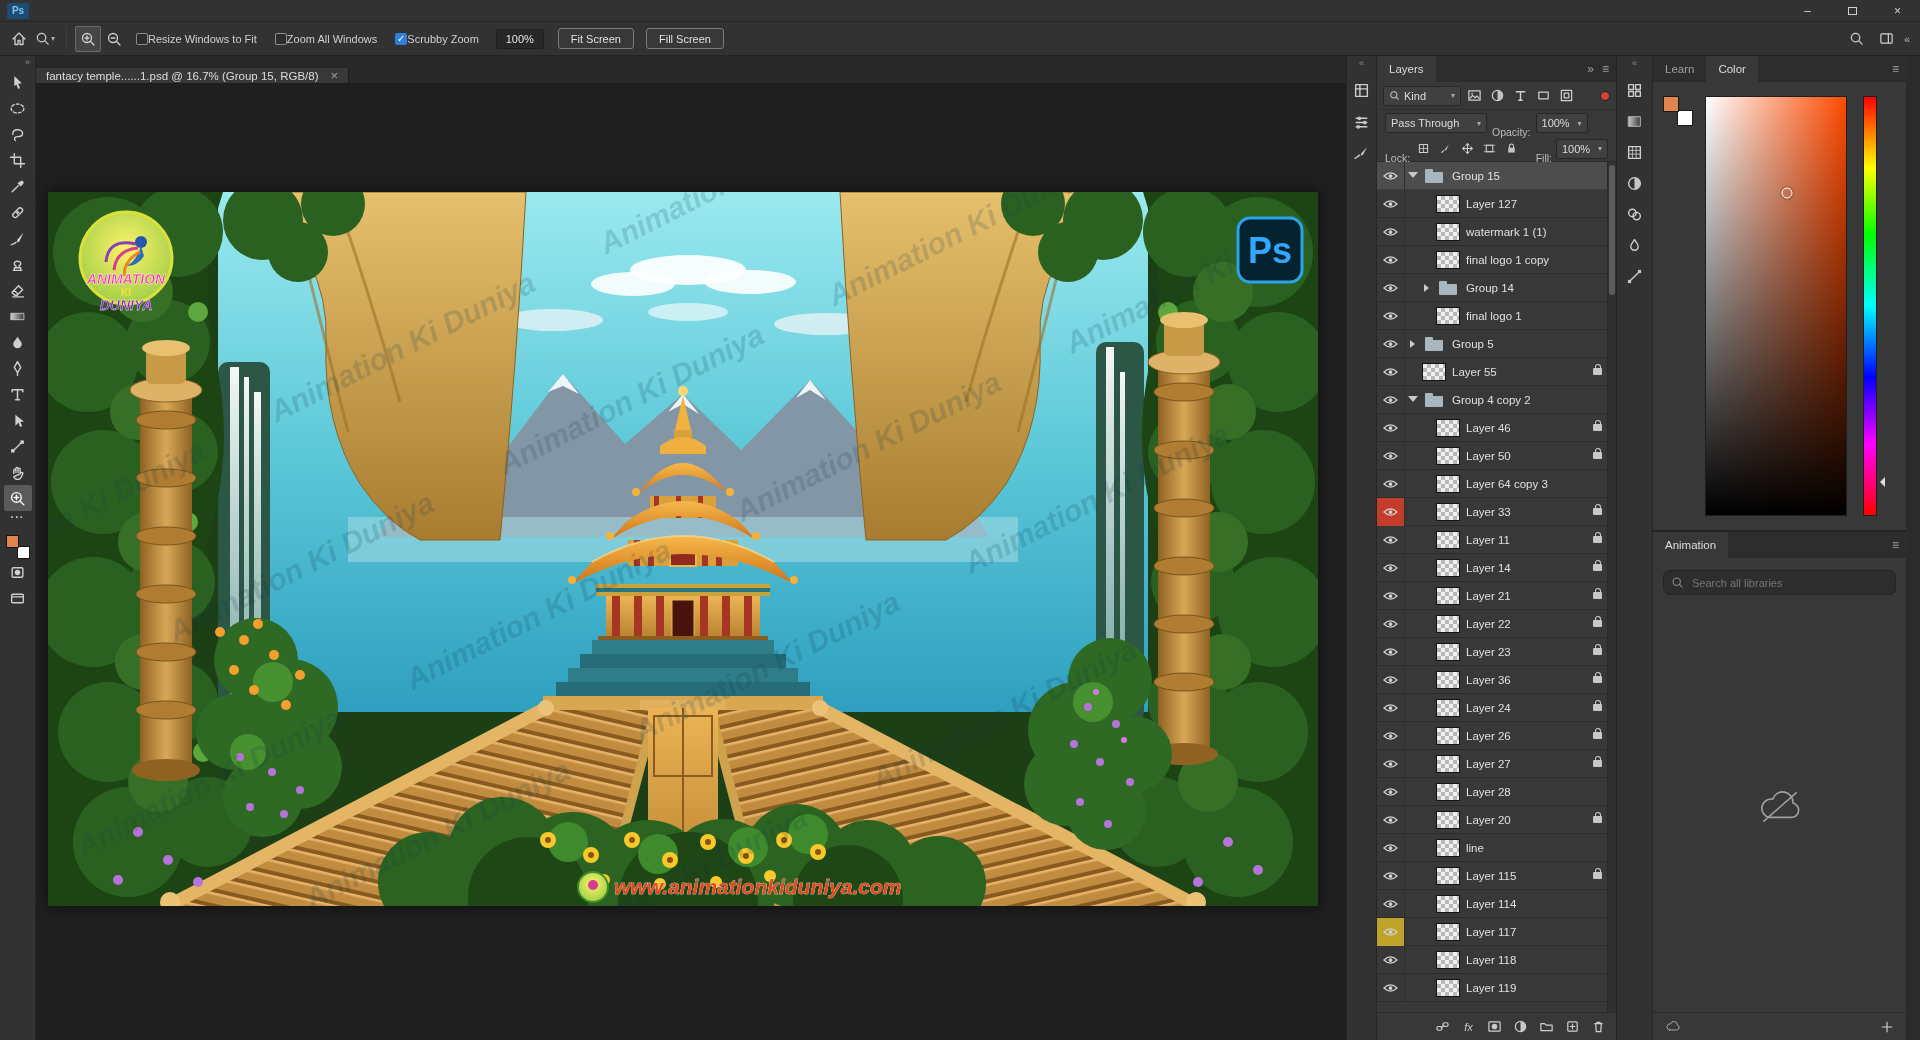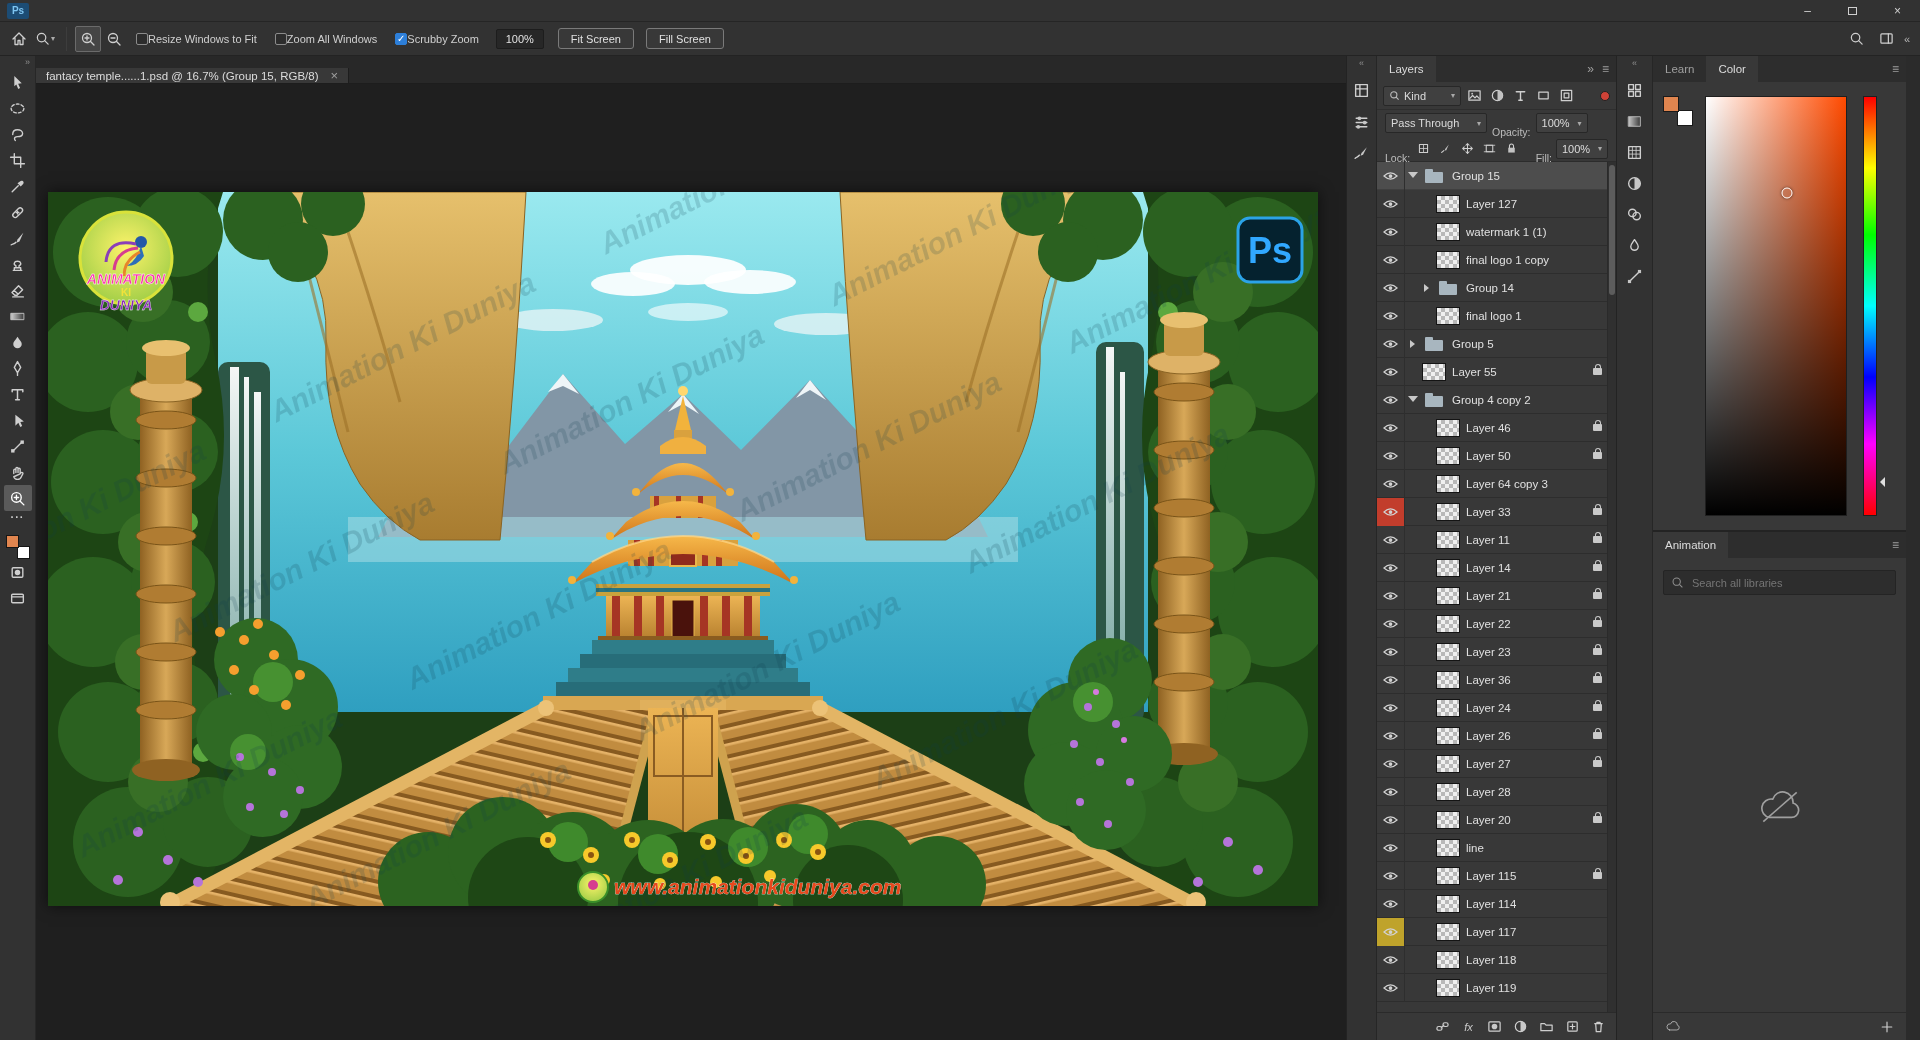--- a/index.html
+++ b/index.html
@@ -113,21 +113,21 @@
   .sw-pair{position:absolute;left:10px;top:14px;width:30px;height:30px;}
   .sw-pair .cp-bg{position:absolute;right:0;bottom:0;width:16px;height:16px;background:#fff;border:1px solid #1a1a1a;}
   .sw-pair .cp-fg{position:absolute;left:0;top:0;width:16px;height:16px;border:1px solid #1a1a1a;z-index:2;}
   .sat-square{position:absolute;left:52px;top:14px;width:142px;height:420px;border:1px solid #1f1f1f;}
   .picker-ring{position:absolute;left:58%;top:23%;width:11px;height:11px;border:1.5px solid #fff;border-radius:50%;transform:translate(-50%,-50%);box-shadow:0 0 3px rgba(0,0,0,.6);}
   .hue-bar{position:absolute;left:210px;top:14px;width:14px;height:420px;border:1px solid #1f1f1f;
     background:linear-gradient(to bottom,#f00,#ff0 17%,#0f0 33%,#0ff 50%,#00f 67%,#f0f 83%,#f00);}
   .hue-handle{position:absolute;right:-9px;top:91%;width:0;height:0;border:5px solid transparent;border-right-color:#e0e0e0;}
   .libraries-panel{flex:1;background:#383838;display:flex;flex-direction:column;}
   .lib-search{margin:12px 10px 6px 10px;position:relative;}
-  .lib-search input{width:100%;height:25px;background:#2d2d2d;border:1px solid #242424;border-radius:2px;color:#c9c9c9;font-size:11px;padding:0 8px 0 28px;font-family:"Liberation Sans",sans-serif;outline:none;}
+  .lib-search input{width:100%;height:25px;background:#2d2d2d;border:1px solid #242424;border-radius:7px;color:#c9c9c9;font-size:11px;padding:0 8px 0 28px;font-family:"Liberation Sans",sans-serif;outline:none;}
   .lib-search svg{position:absolute;left:8px;top:6px;stroke:#8f8f8f;fill:none;stroke-width:1.3;}
   .lib-body{flex:1;display:flex;flex-direction:column;align-items:center;justify-content:center;gap:16px;padding:0 20px;}
   .lib-msg{font-size:11.5px;color:#b5b5b5;text-align:center;line-height:1.55;max-width:218px;}
   .lib-footer{height:28px;border-top:1px solid #2a2a2a;display:flex;align-items:center;padding:0 10px;flex:none;}
   .lib-footer .plus{margin-left:auto;}
 </style>
 </head>
 <body>
 
 <div class="app">

